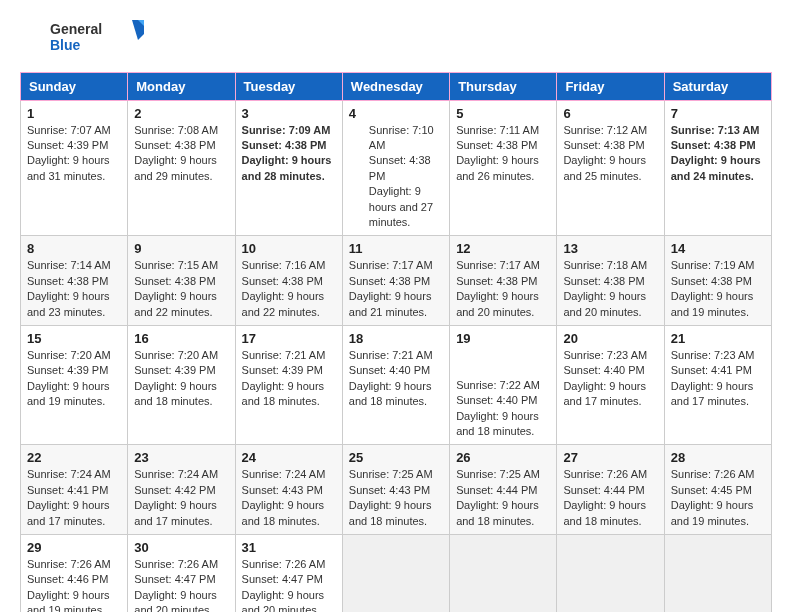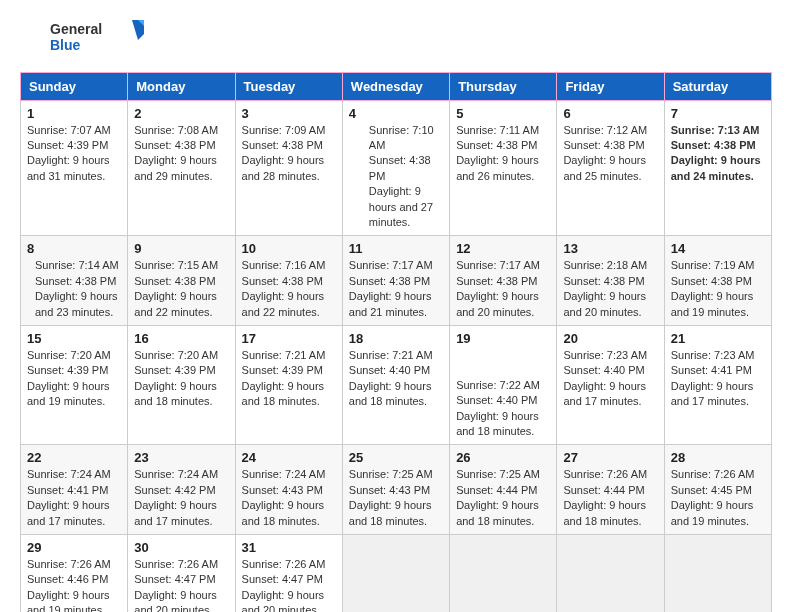--- a/index.html
+++ b/index.html
@@ -116,21 +116,21 @@
 Daylight: 9 hours and 31 minutes.</div>
         </td>
         <td>
           <span class="day-num">2</span>
           <div class="day-info" style="white-space: pre-line;">Sunrise: 7:08 AM
 Sunset: 4:38 PM
 Daylight: 9 hours and 29 minutes.</div>
         </td>
         <td>
           <span class="day-num">3</span>
-          <div class="day-info" style="white-space: pre-line;">Sunrise: 7:09 AM
+          <div class="day-info" style="white-space: pre-line; font-weight: bold;">Sunrise: 7:09 AM
 Sunset: 4:38 PM
 Daylight: 9 hours and 28 minutes.</div>
         </td>
         <td>
           <span class="day-num">4</span>
           <div class="day-info" style="white-space: pre-line; margin-left: 20px;">Sunrise: 7:10 AM
 Sunset: 4:38 PM
 Daylight: 9 hours and 27 minutes.</div>
         </td>
         <td>
@@ -148,21 +148,21 @@
         <td>
           <span class="day-num">7</span>
           <div class="day-info" style="white-space: pre-line; font-weight: bold;">Sunrise: 7:13 AM
 Sunset: 4:38 PM
 Daylight: 9 hours and 24 minutes.</div>
         </td>
       </tr>
       <tr>
         <td>
           <span class="day-num">8</span>
-          <div class="day-info" style="white-space: pre-line; margin-left: 8px;">Sunrise: 7:14 AM
+          <div class="day-info" style="white-space: pre-line;">Sunrise: 7:14 AM
 Sunset: 4:38 PM
 Daylight: 9 hours and 23 minutes.</div>
         </td>
         <td>
           <span class="day-num">9</span>
           <div class="day-info" style="white-space: pre-line;">Sunrise: 7:15 AM
 Sunset: 4:38 PM
 Daylight: 9 hours and 22 minutes.</div>
         </td>
         <td>
@@ -178,21 +178,21 @@
 Daylight: 9 hours and 21 minutes.</div>
         </td>
         <td>
           <span class="day-num">12</span>
           <div class="day-info" style="white-space: pre-line;">Sunrise: 7:17 AM
 Sunset: 4:38 PM
 Daylight: 9 hours and 20 minutes.</div>
         </td>
         <td>
           <span class="day-num">13</span>
-          <div class="day-info" style="white-space: pre-line;">Sunrise: 2:18 AM
+          <div class="day-info" style="white-space: pre-line;">Sunrise: 7:18 AM
 Sunset: 4:38 PM
 Daylight: 9 hours and 20 minutes.</div>
         </td>
         <td>
           <span class="day-num">14</span>
           <div class="day-info" style="white-space: pre-line;">Sunrise: 7:19 AM
 Sunset: 4:38 PM
 Daylight: 9 hours and 19 minutes.</div>
         </td>
       </tr>

